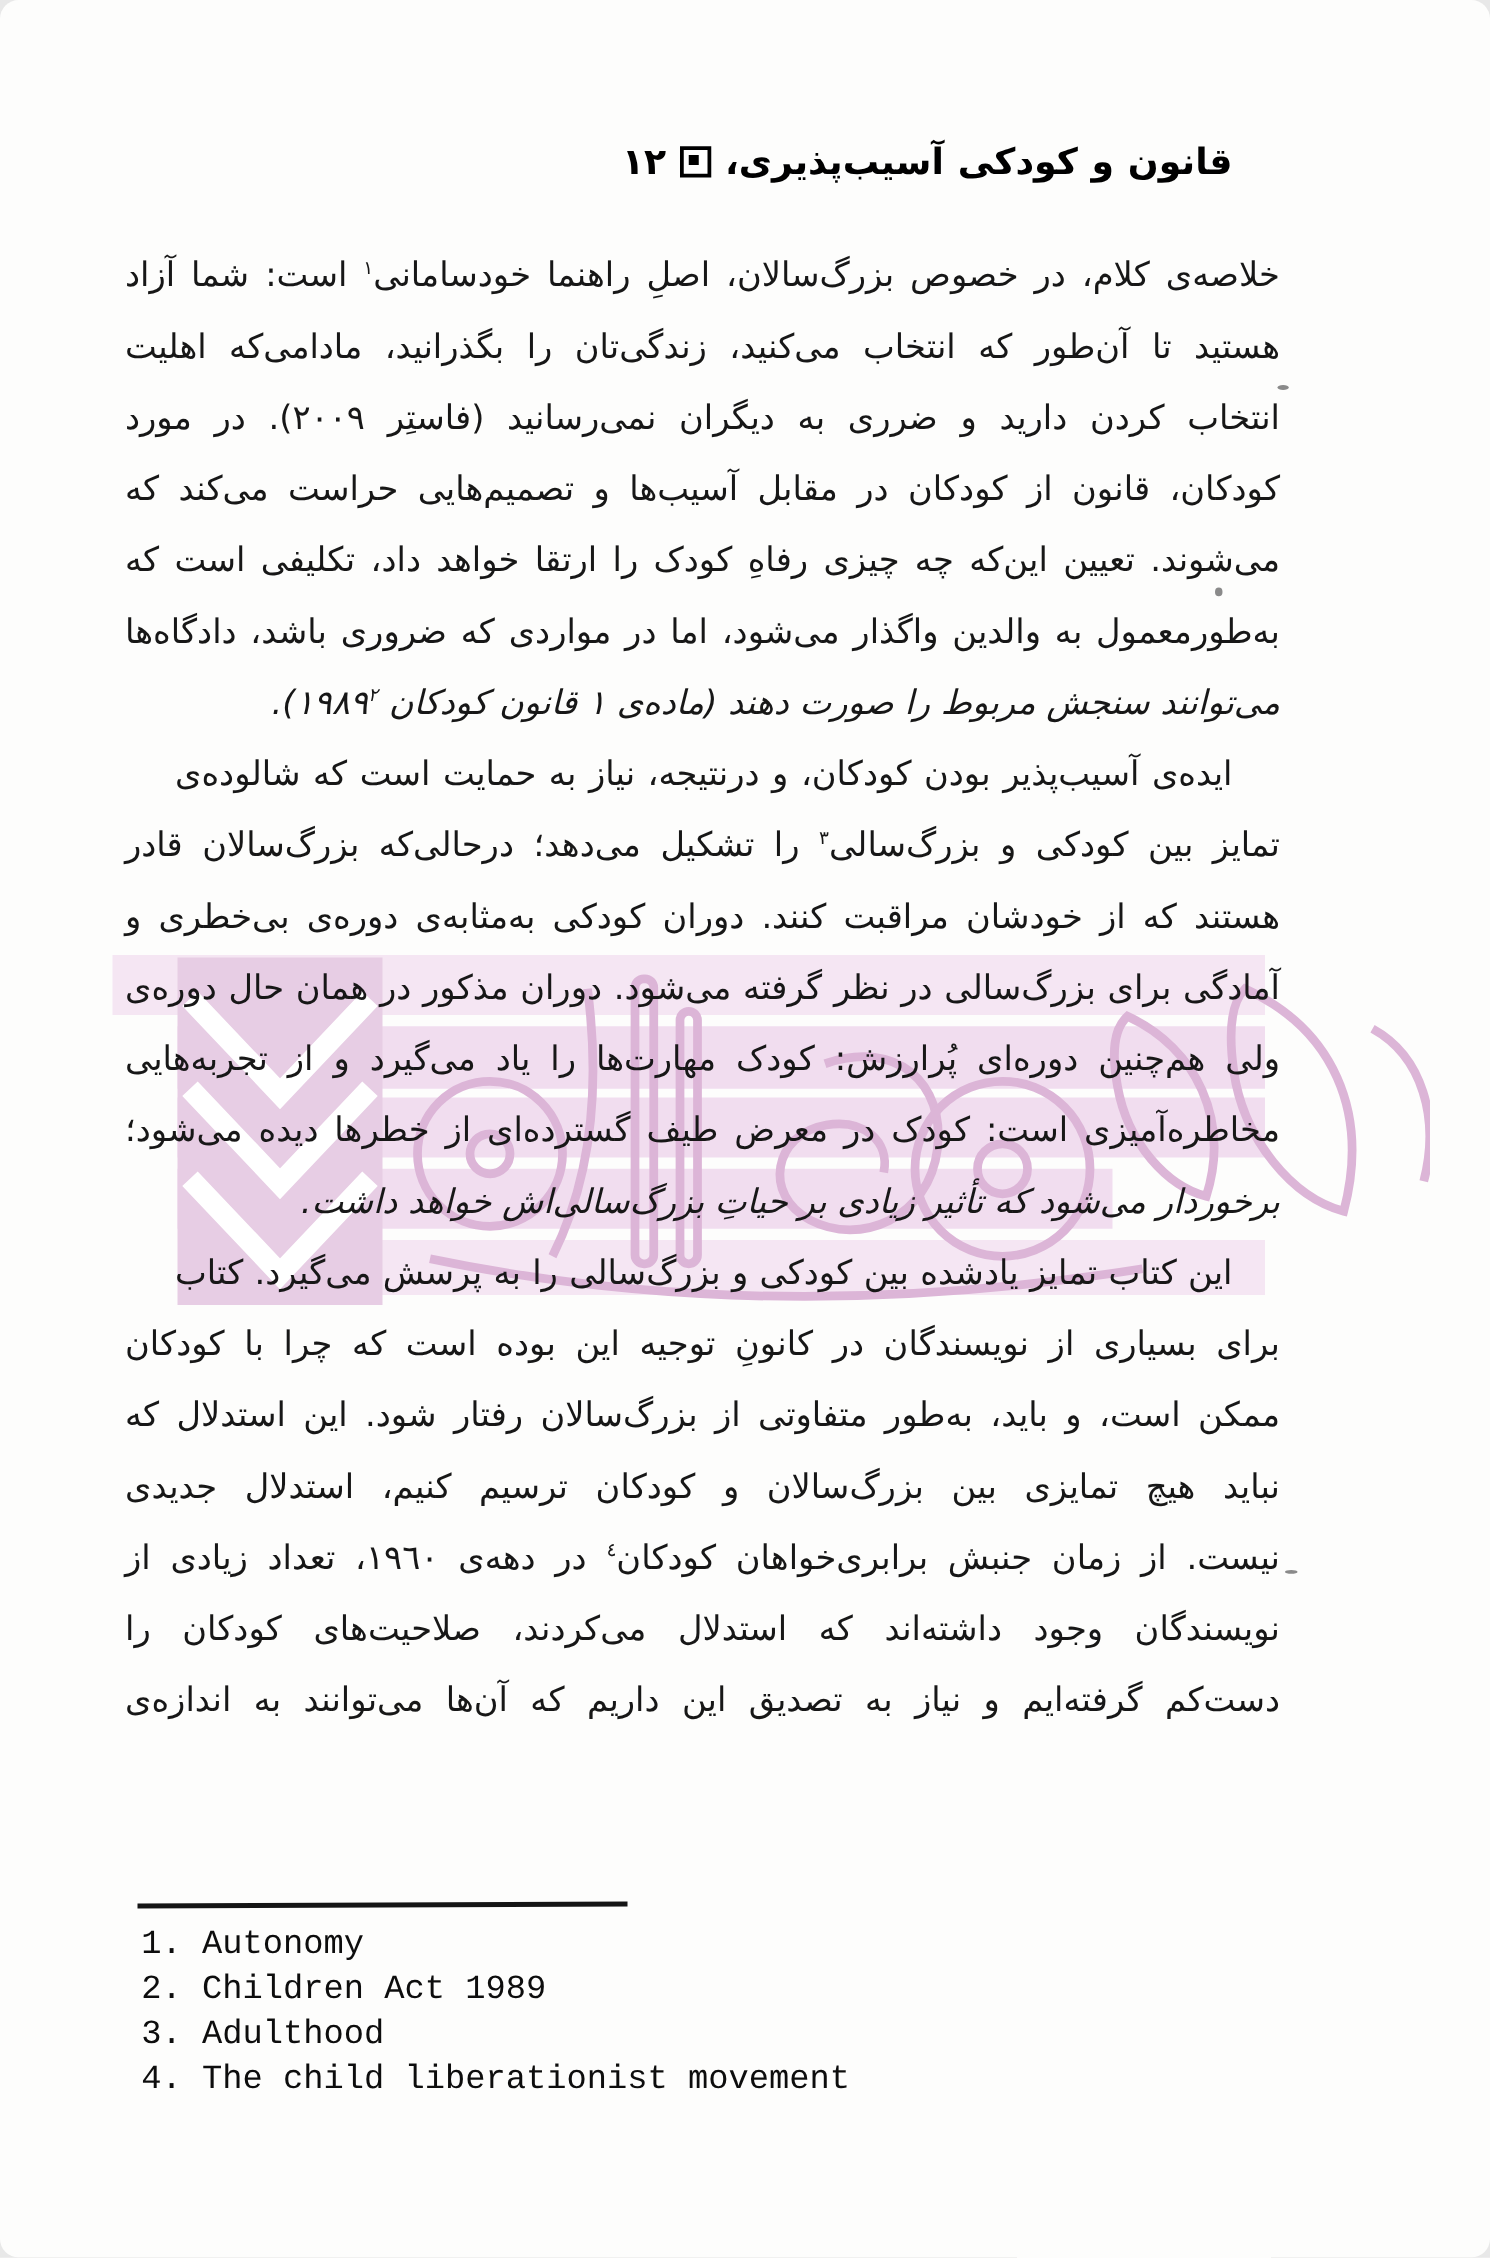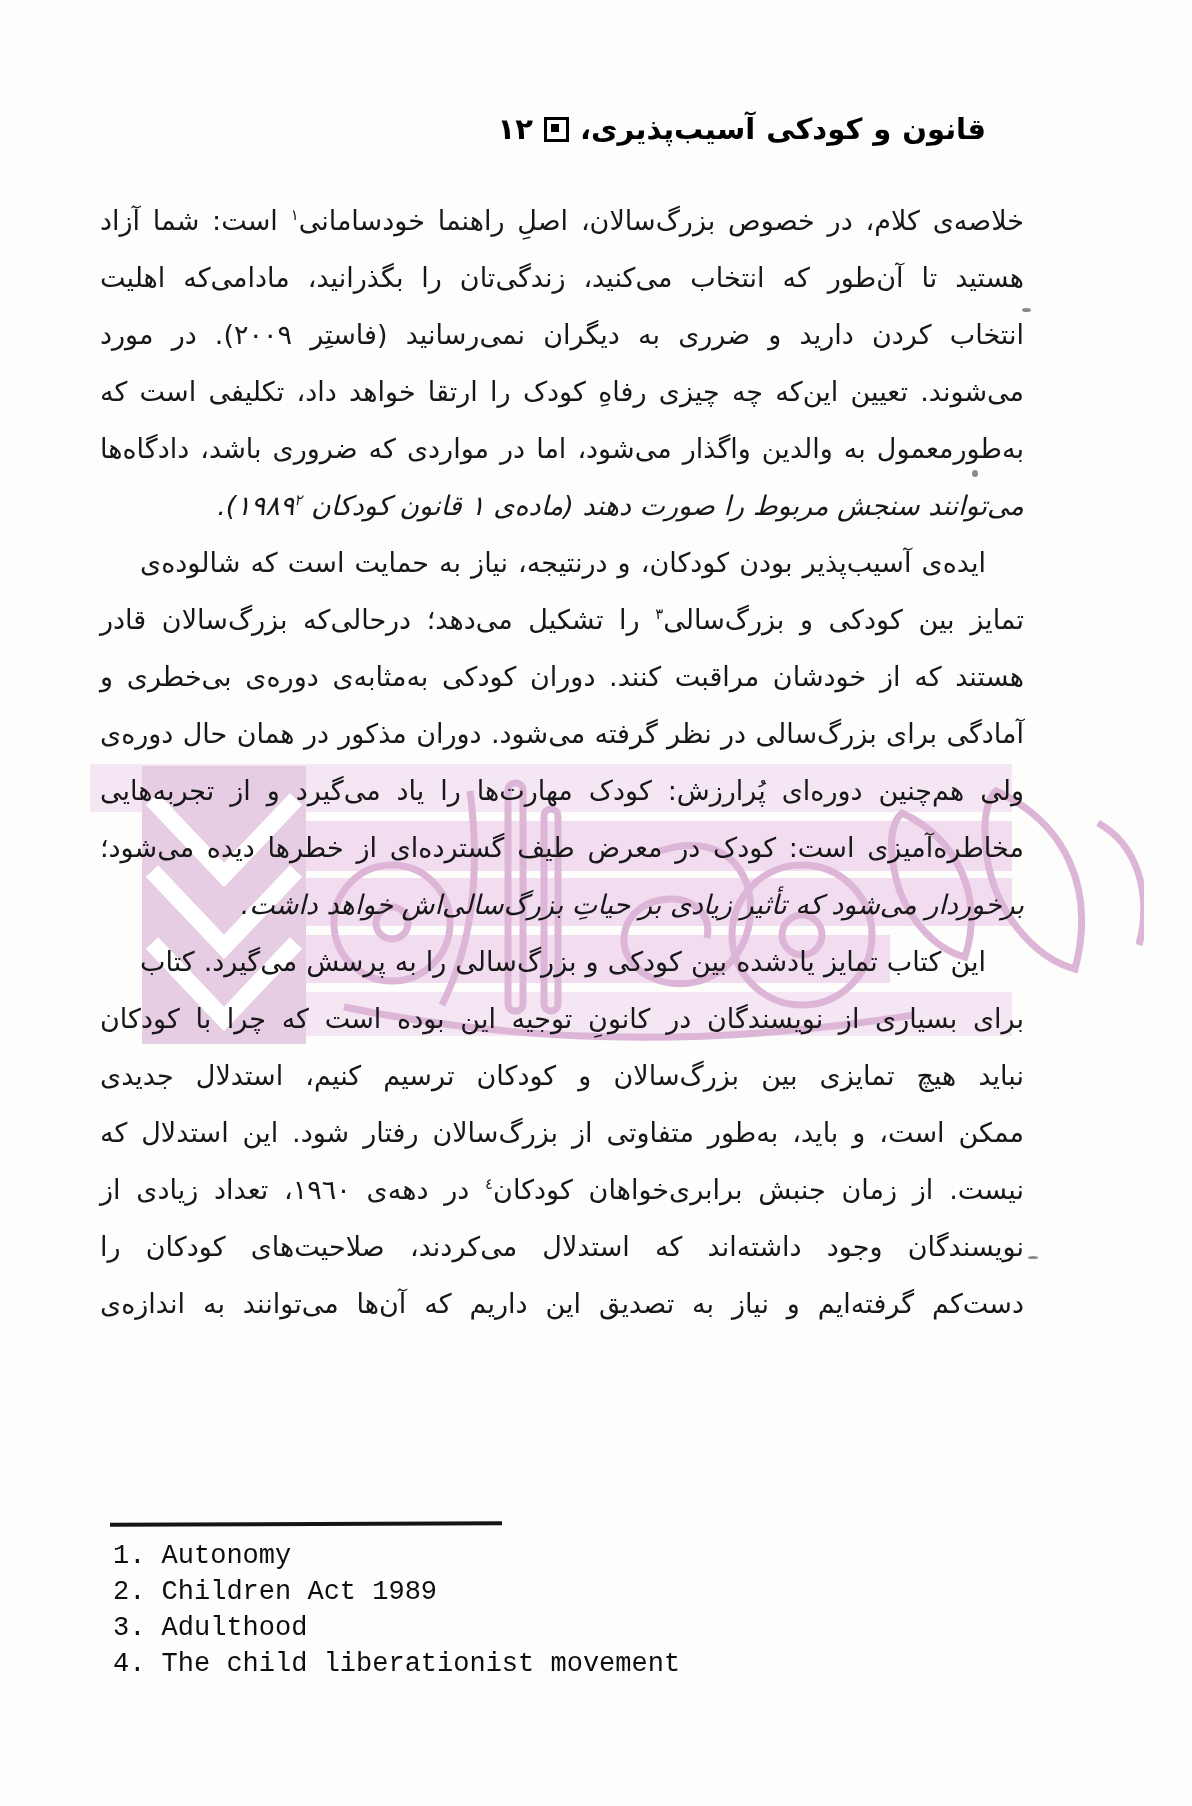--- a/index.html
+++ b/index.html
@@ -1,19 +1,19 @@
 <!DOCTYPE html>
 <html lang="fa"><head>
 <meta charset="utf-8">
 <style>
   html,body{margin:0;padding:0;background:#e8e8e8;}
   #page{
     position:relative;width:1192px;height:1806px;background:#fdfdfc;
     margin:0 auto;overflow:hidden;
-    font-family:"DejaVu Sans",sans-serif;color:#141414;
+    font-family:"DejaVu Sans",sans-serif;color:#141414;border-radius:15px;
   }
   
   .header{
     position:absolute;top:112px;right:206px;
     display:flex;direction:ltr;align-items:center;gap:11px;
     font-size:29px;font-weight:bold;color:#000;white-space:nowrap;
   }
   .header .w{direction:rtl;unicode-bidi:isolate;}
   .sq{position:relative;display:inline-block;width:19px;height:19px;
       border:3px solid #000;background:#fff;}
@@ -88,34 +88,35 @@
     <span class="w">آسیب‌پذیری،</span>
     <span class="w">کودکی</span>
     <span class="w">و</span>
     <span class="w">قانون</span>
   </div>
 
   <div class="bodytext">
     <div class="ln"><span>خلاصه‌ی کلام، در خصوص بزرگ‌سالان، اصلِ راهنما خودسامانی</span><sup class="fnm">١</sup><span> است: شما آزاد</span></div>
     <div class="ln">هستید تا آن‌طور که انتخاب می‌کنید، زندگی‌تان را بگذرانید، مادامی‌که اهلیت</div>
     <div class="ln">انتخاب کردن دارید و ضرری به دیگران نمی‌رسانید (فاستِر ٢٠٠٩). در مورد</div>
+    <div class="ln">کودکان، قانون از کودکان در مقابل آسیب‌ها و تصمیم‌هایی حراست می‌کند که</div>
     <div class="ln">می‌شوند. تعیین این‌که چه چیزی رفاهِ کودک را ارتقا خواهد داد، تکلیفی است که</div>
     <div class="ln">به‌طورمعمول به والدین واگذار می‌شود، اما در مواردی که ضروری باشد، دادگاه‌ها</div>
     <div class="ln end"><span>می‌توانند سنجش مربوط را صورت دهند (ماده‌ی ١ قانون کودکان ١٩٨٩</span><sup class="fnm">٢</sup><span>).</span></div>
     <div class="ln indent">ایده‌ی آسیب‌پذیر بودن کودکان، و درنتیجه، نیاز به حمایت است که شالوده‌ی</div>
     <div class="ln"><span>تمایز بین کودکی و بزرگ‌سالی</span><sup class="fnm">٣</sup><span> را تشکیل می‌دهد؛ درحالی‌که بزرگ‌سالان قادر</span></div>
     <div class="ln">هستند که از خودشان مراقبت کنند. دوران کودکی به‌مثابه‌ی دوره‌ی بی‌خطری و</div>
     <div class="ln">آمادگی برای بزرگ‌سالی در نظر گرفته می‌شود. دوران مذکور در همان حال دوره‌ی</div>
     <div class="ln">ولی هم‌چنین دوره‌ای پُرارزش: کودک مهارت‌ها را یاد می‌گیرد و از تجربه‌هایی</div>
     <div class="ln">مخاطره‌آمیزی است: کودک در معرض طیف گسترده‌ای از خطرها دیده می‌شود؛</div>
     <div class="ln end">برخوردار می‌شود که تأثیر زیادی بر حیاتِ بزرگ‌سالی‌اش خواهد داشت.</div>
     <div class="ln indent">این کتاب تمایز یادشده بین کودکی و بزرگ‌سالی را به پرسش می‌گیرد. کتاب</div>
     <div class="ln">برای بسیاری از نویسندگان در کانونِ توجیه این بوده است که چرا با کودکان</div>
+    <div class="ln">ممکن است، و باید، به‌طور متفاوتی از بزرگ‌سالان رفتار شود. این استدلال که</div>
     <div class="ln">نباید هیچ تمایزی بین بزرگ‌سالان و کودکان ترسیم کنیم، استدلال جدیدی</div>
-    <div class="ln">ممکن است، و باید، به‌طور متفاوتی از بزرگ‌سالان رفتار شود. این استدلال که</div>
     <div class="ln"><span>نیست. از زمان جنبش برابری‌خواهان کودکان</span><sup class="fnm">٤</sup><span> در دهه‌ی ١٩٦٠، تعداد زیادی از</span></div>
     <div class="ln">نویسندگان وجود داشته‌اند که استدلال می‌کردند، صلاحیت‌های کودکان را</div>
     <div class="ln">دست‌کم گرفته‌ایم و نیاز به تصدیق این داریم که آن‌ها می‌توانند به اندازه‌ی</div>
   </div>
 
   <div class="fnsep"></div>
   <div class="footnotes">
     <div class="fn">1. Autonomy</div>
     <div class="fn">2. Children Act 1989</div>
     <div class="fn">3. Adulthood</div>

